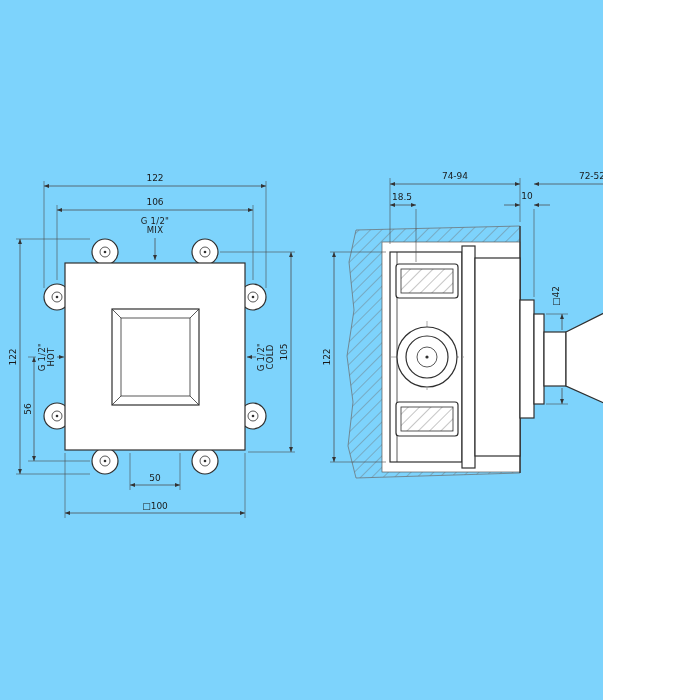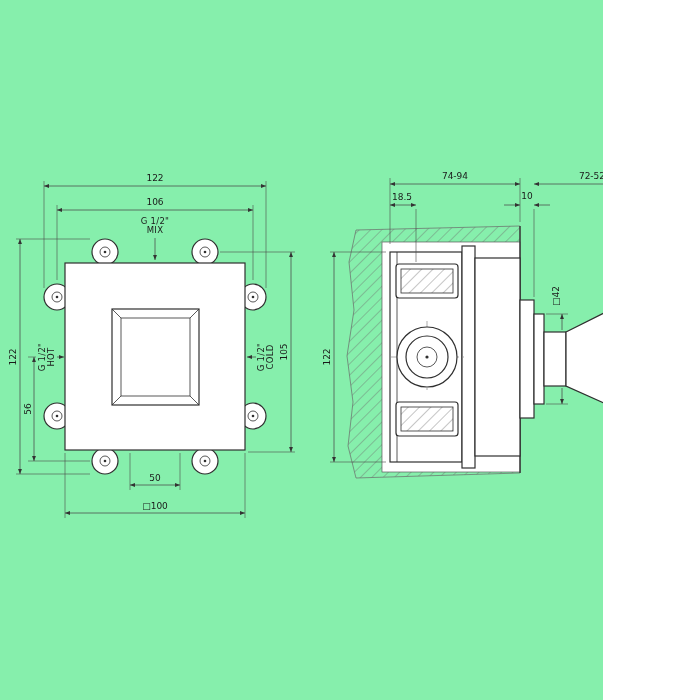--- a/index.html
+++ b/index.html
@@ -1,16 +1,16 @@
 <!DOCTYPE html>
 <html><head>
 <meta charset="utf-8">
 <style>
   html,body{margin:0;padding:0;background:#ffffff;}
-  .stage{width:603px;height:700px;background:#86efac;position:relative;overflow:hidden;}
+  .stage{width:603px;height:700px;background:#7dd3fc;position:relative;overflow:hidden;}
   svg{display:block;}
   svg text{font-family:"DejaVu Sans", sans-serif;font-size:9px;fill:#1a1a1a;}
   text.dim{text-anchor:middle;}
   text.port{text-anchor:middle;font-size:8.5px;letter-spacing:0.3px;}
   .obj{stroke:#2f2f2f;stroke-width:1.2;fill:#ffffff;}
   .objthin{stroke:#2f2f2f;stroke-width:0.8;fill:none;}
   .dimline{stroke:#4a4a4a;stroke-width:0.75;fill:none;}
   .extline{stroke:#4a4a4a;stroke-width:0.6;fill:none;}
   .centerline{stroke:#8a8a8a;stroke-width:0.7;fill:none;stroke-dasharray:10 3 2 3;}
   .holedot{fill:#2f2f2f;stroke:none;}

